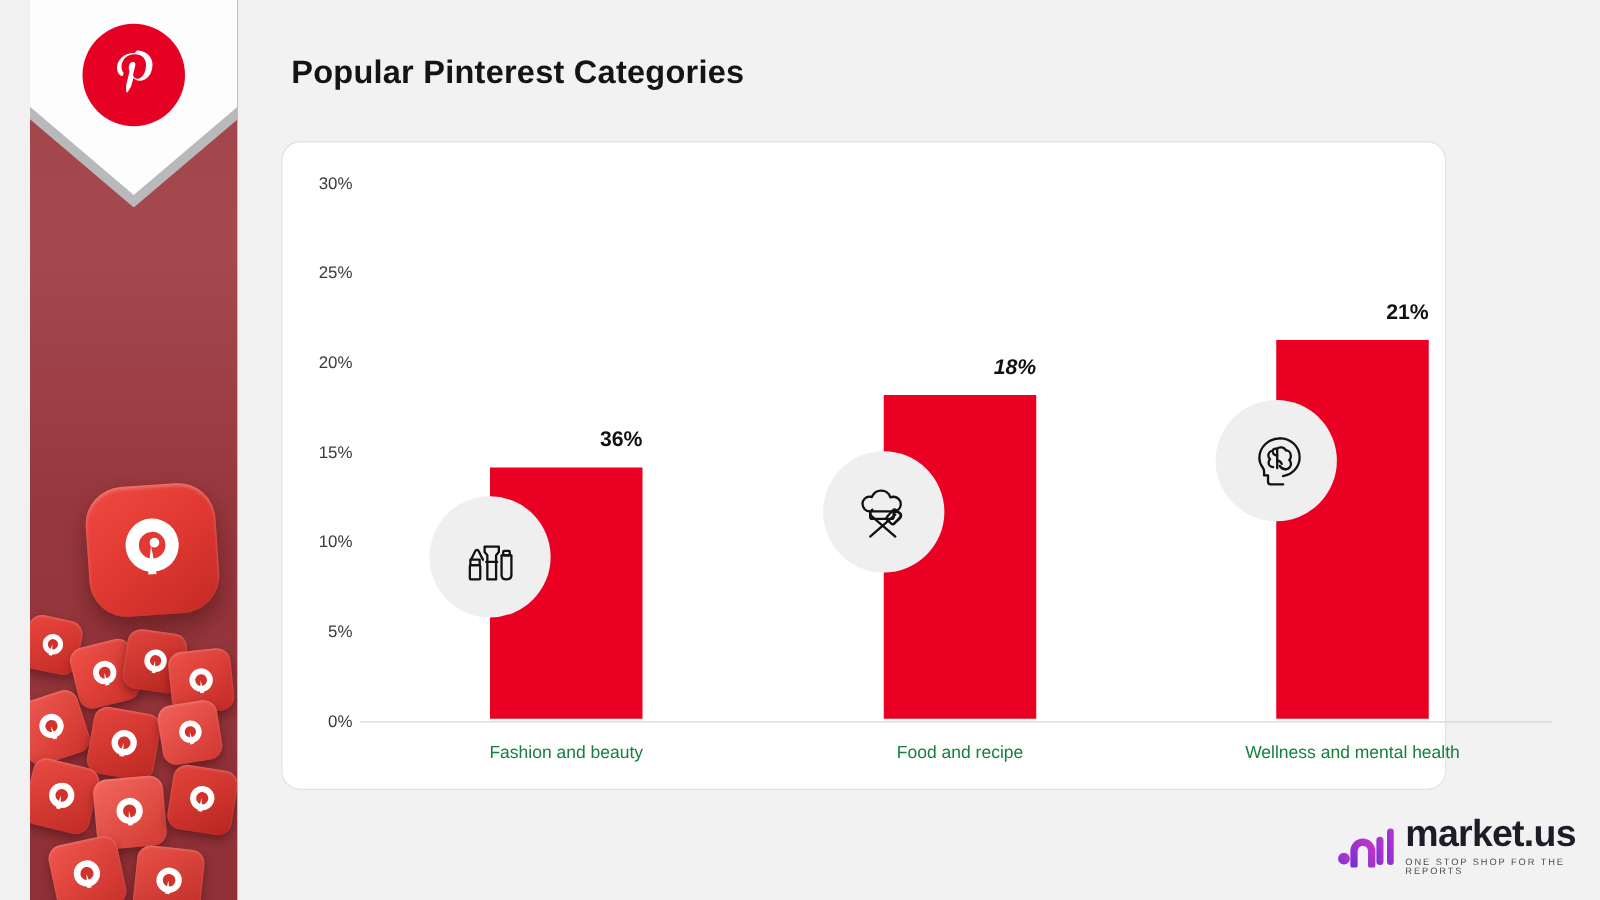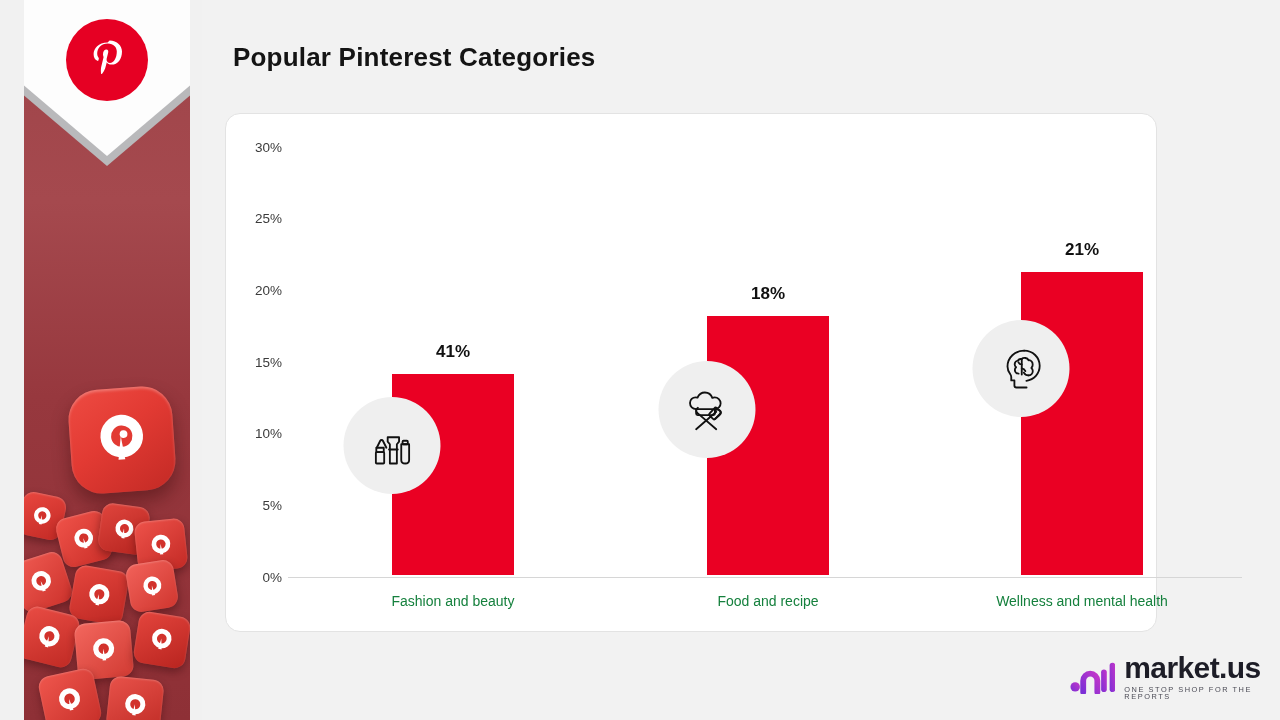--- a/index.html
+++ b/index.html
@@ -97,21 +97,21 @@
     position:absolute;left:62px;top:463px;width:954px;height:1px;
     background:#d6d6d6;
   }
   .bar-group{
     position:absolute;bottom:56px;
   }
   .bar{
     position:absolute;bottom:0;width:122px;background:#ea0023;left:0;
   }
   .bar-value{
-    position:absolute;left:0;width:122px;text-align:center;
+    position:absolute;left:0;width:122px;text-align:right;
     font-size:17px;font-weight:bold;color:#111;
   }
   .bar-icon{
     position:absolute;left:50%;transform:translateX(-50%);
     width:97px;height:97px;border-radius:50%;
     background:#efefef;
     display:flex;align-items:center;justify-content:center;
   }
   .bar-icon svg{width:56px;height:56px;}
   .cat-label{
@@ -257,41 +257,41 @@
         <div class="ytick" style="top:176px;">20%</div>
         <div class="ytick" style="top:248px;">15%</div>
         <div class="ytick" style="top:319px;margin-left:37px;">10%</div>
         <div class="ytick" style="top:391px;">5%</div>
         <div class="ytick" style="top:463px;">0%</div>
       </div>
 
       <div id="axis-line"></div>
 
       <div class="bar-group" style="left:166px;">
-        <div class="bar-value" style="bottom:213px;">41%</div>
+        <div class="bar-value" style="bottom:213px;">36%</div>
         <div class="bar" style="height:201px;"></div>
         <div class="bar-icon" style="bottom:81px;">
           <svg viewBox="0 0 64 64" fill="none" stroke="#111" stroke-width="2.1" stroke-linejoin="round" stroke-linecap="round">
 
             <path d="M14 34 l4-8 c.6-1.2 2.4-1.2 3 0 l4 8"></path>
             <rect x="13.5" y="34" width="8.5" height="5"></rect>
             <rect x="13" y="39" width="9.5" height="13" rx="1"></rect>
 
             <path d="M26.5 22 h13 v5 l-2.5 3 v22 h-8 V30 l-2.5 -3 z"></path>
             <line x1="28" y1="36" x2="38" y2="36"></line>
 
             <path d="M42 30 h9 v18 c0 3-2 4-4.5 4 s-4.5-1-4.5-4 z"></path>
             <rect x="43.5" y="26" width="6" height="4" rx="1"></rect>
           </svg>
         </div>
         <div class="cat-label" style="bottom:-34px;">Fashion and beauty</div>
       </div>
 
       <div class="bar-group" style="left:481px;">
-        <div class="bar-value" style="bottom:271px;">18%</div>
+        <div class="bar-value" style="bottom:271px;font-style:italic;">18%</div>
         <div class="bar" style="height:259px;"></div>
         <div class="bar-icon" style="bottom:117px;">
           <svg viewBox="0 0 64 64" fill="none" stroke="#111" stroke-width="2.1" stroke-linejoin="round" stroke-linecap="round">
 
             <path d="M19 31 c-4 0-7-3-7-7 0-3.6 2.9-6.5 6.4-6.5 .8 0 1.5.1 2.2.4 C22 14.4 25.2 12 29 12 c4 0 7.3 2.6 8.5 6.2 .8-.4 1.7-.6 2.7-.6 3.7 0 6.8 3 6.8 6.8 0 3.6-2.9 6.6-6.5 6.6"></path>
             <path d="M19 31 h21.5 v5 c0 1-.8 1.8-1.8 1.8 H20.8 c-1 0-1.8-.8-1.8-1.8 z"></path>
 
             <path d="M42 34 l-23 20"></path>
             <path d="M40.5 32.5 c2-1.7 5-1.2 6.2 .6 1 1.6.4 3.5-1.2 4.9 l-5 4.3"></path>
             <path d="M20 35 l22 19"></path>

